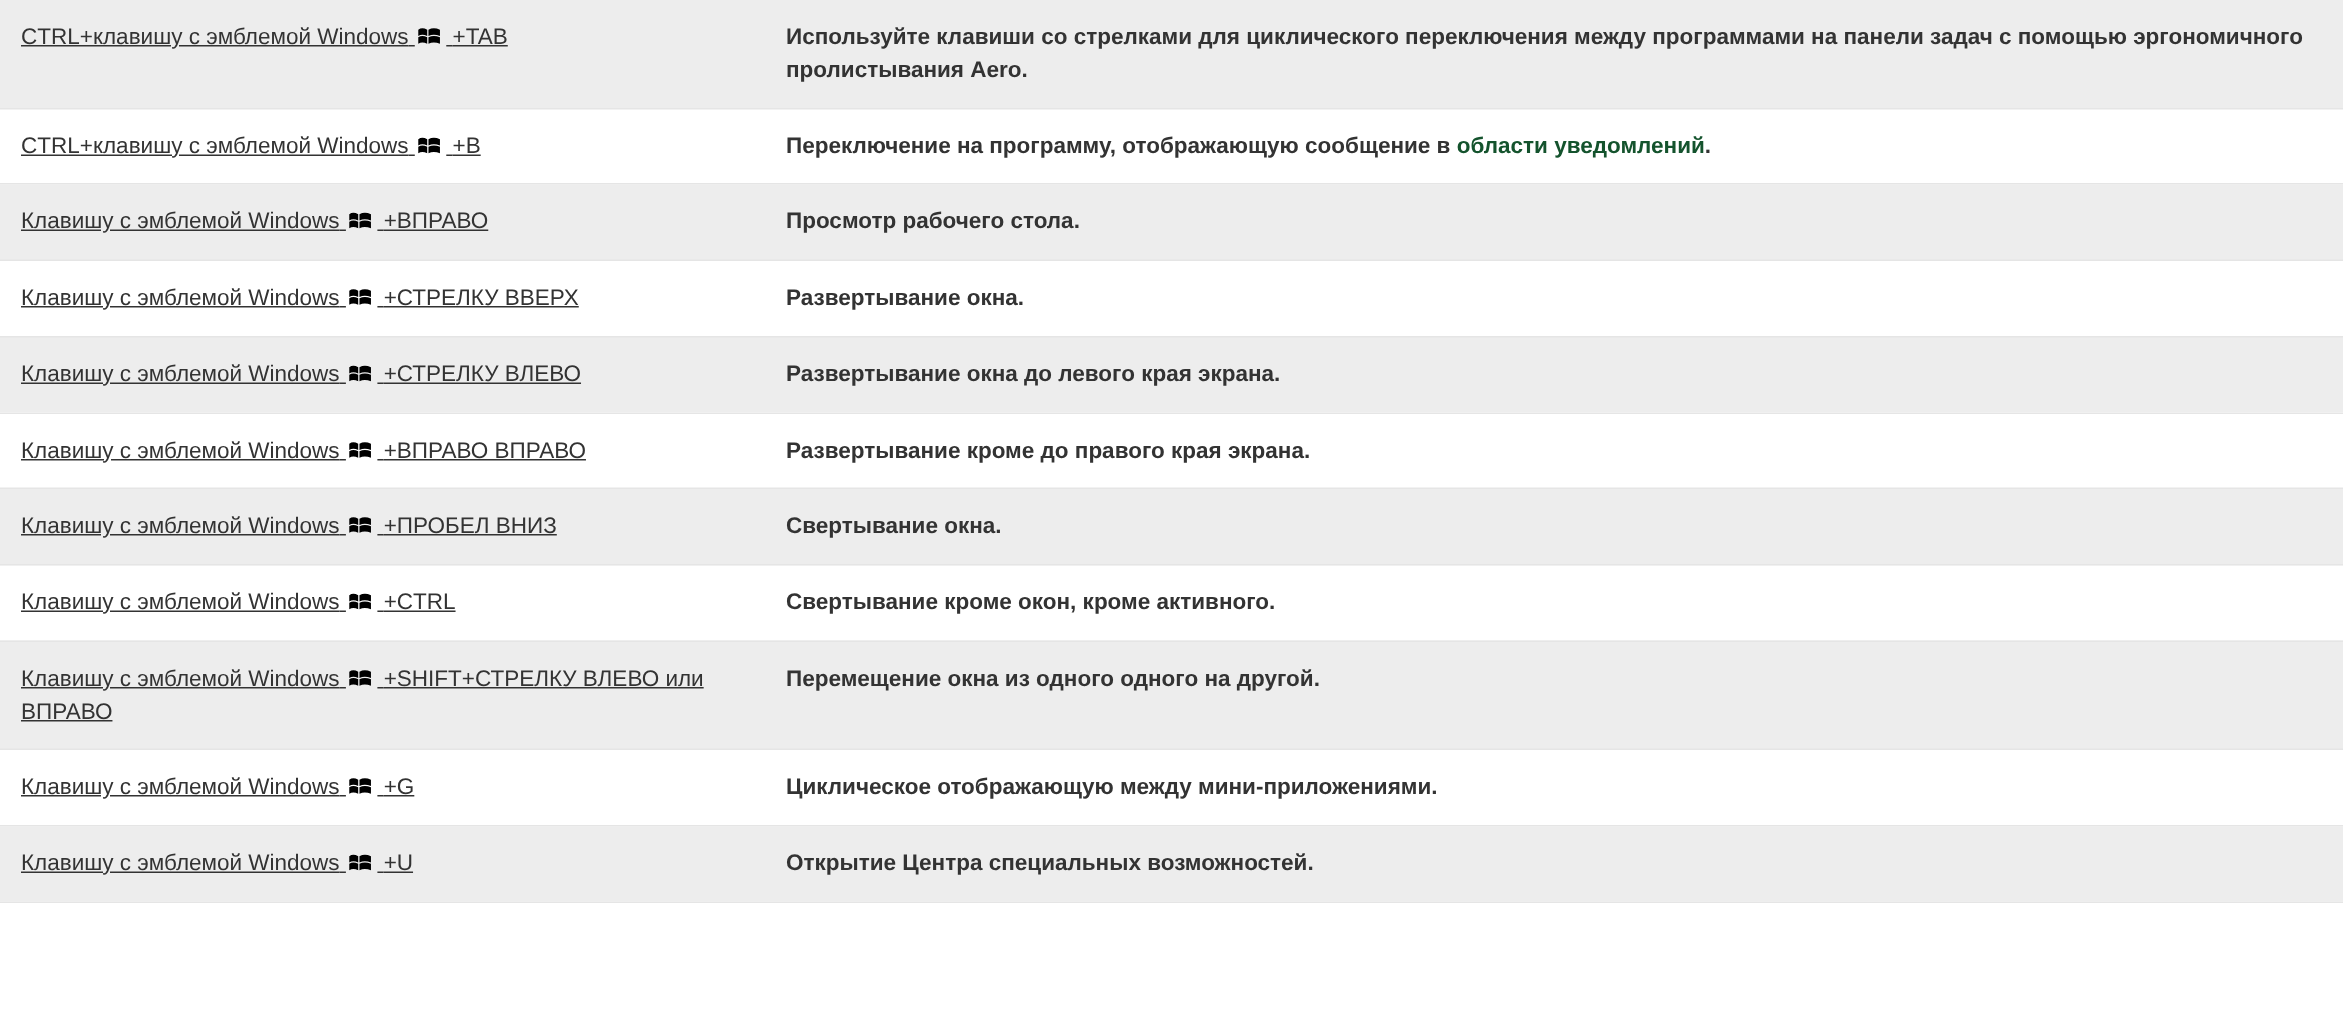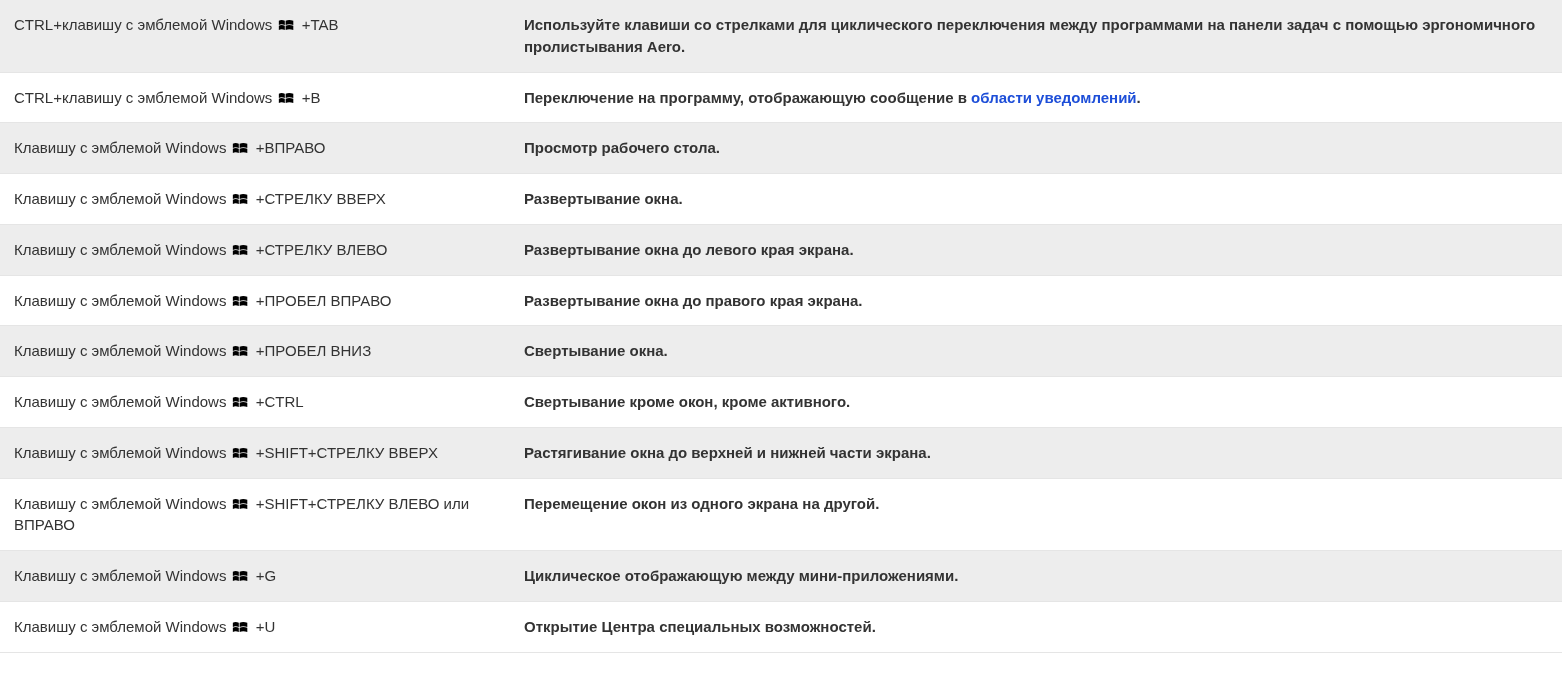--- a/index.html
+++ b/index.html
@@ -26,37 +26,38 @@
     }
     tr:nth-child(odd) td {
       background: #ededed;
     }
     tr:nth-child(even) td {
       background: #ffffff;
     }
     td.key-col {
       width: 510px;
       color: #333;
+      text-decoration: underline;
     }
     td.desc-col {
       color: #333;
       font-weight: bold;
     }
     .win-icon {
       display: inline-block;
       vertical-align: -2px;
       margin: 0 3px 0 1px;
     }
     .win-icon svg {
       width: 17px;
       height: 14px;
       display: block;
     }
     a.link {
-      color: #1d4ed8;
+      color: #14532d;
       text-decoration: none;
     }
   </style>
 </head>
 <body>
 
 <table>
   <tbody id="rows-body">
       <tr>
         <td class="key-col"><span>CTRL+клавишу с эмблемой Windows</span> <span class="win-icon"><svg viewBox="0 0 20 16" xmlns="http://www.w3.org/2000/svg">
@@ -102,22 +103,22 @@
               <path d="M9 9 Q13 7 18 9 L18 14 Q13 12 9 14 Z" fill="#000"></path>
             </svg></span> <span>+СТРЕЛКУ ВЛЕВО</span></td>
         <td class="desc-col"><span>Развертывание окна до левого края экрана.</span></td>
       </tr>
       <tr>
         <td class="key-col"><span>Клавишу с эмблемой Windows</span> <span class="win-icon"><svg viewBox="0 0 20 16" xmlns="http://www.w3.org/2000/svg">
               <path d="M1 3 Q4 1 8 3 L8 8 Q4 6 1 8 Z" fill="#000"></path>
               <path d="M9 3 Q13 1 18 3 L18 8 Q13 6 9 8 Z" fill="#000"></path>
               <path d="M1 9 Q4 7 8 9 L8 14 Q4 12 1 14 Z" fill="#000"></path>
               <path d="M9 9 Q13 7 18 9 L18 14 Q13 12 9 14 Z" fill="#000"></path>
-            </svg></span> <span>+ПРОБЕЛ ВПРАВО</span></td>
-        <td class="desc-col"><span>Развертывание окна до правого края экрана.</span></td>
+            </svg></span> <span>+ВПРАВО ВПРАВО</span></td>
+        <td class="desc-col"><span>Развертывание кроме до правого края экрана.</span></td>
       </tr>
       <tr>
         <td class="key-col"><span>Клавишу с эмблемой Windows</span> <span class="win-icon"><svg viewBox="0 0 20 16" xmlns="http://www.w3.org/2000/svg">
               <path d="M1 3 Q4 1 8 3 L8 8 Q4 6 1 8 Z" fill="#000"></path>
               <path d="M9 3 Q13 1 18 3 L18 8 Q13 6 9 8 Z" fill="#000"></path>
               <path d="M1 9 Q4 7 8 9 L8 14 Q4 12 1 14 Z" fill="#000"></path>
               <path d="M9 9 Q13 7 18 9 L18 14 Q13 12 9 14 Z" fill="#000"></path>
             </svg></span> <span>+ПРОБЕЛ ВНИЗ</span></td>
         <td class="desc-col"><span>Свертывание окна.</span></td>
       </tr>
@@ -129,31 +130,22 @@
               <path d="M9 9 Q13 7 18 9 L18 14 Q13 12 9 14 Z" fill="#000"></path>
             </svg></span> <span>+CTRL</span></td>
         <td class="desc-col"><span>Свертывание кроме окон, кроме активного.</span></td>
       </tr>
       <tr>
         <td class="key-col"><span>Клавишу с эмблемой Windows</span> <span class="win-icon"><svg viewBox="0 0 20 16" xmlns="http://www.w3.org/2000/svg">
               <path d="M1 3 Q4 1 8 3 L8 8 Q4 6 1 8 Z" fill="#000"></path>
               <path d="M9 3 Q13 1 18 3 L18 8 Q13 6 9 8 Z" fill="#000"></path>
               <path d="M1 9 Q4 7 8 9 L8 14 Q4 12 1 14 Z" fill="#000"></path>
               <path d="M9 9 Q13 7 18 9 L18 14 Q13 12 9 14 Z" fill="#000"></path>
-            </svg></span> <span>+SHIFT+СТРЕЛКУ ВВЕРХ</span></td>
-        <td class="desc-col"><span>Растягивание окна до верхней и нижней части экрана.</span></td>
-      </tr>
-      <tr>
-        <td class="key-col"><span>Клавишу с эмблемой Windows</span> <span class="win-icon"><svg viewBox="0 0 20 16" xmlns="http://www.w3.org/2000/svg">
-              <path d="M1 3 Q4 1 8 3 L8 8 Q4 6 1 8 Z" fill="#000"></path>
-              <path d="M9 3 Q13 1 18 3 L18 8 Q13 6 9 8 Z" fill="#000"></path>
-              <path d="M1 9 Q4 7 8 9 L8 14 Q4 12 1 14 Z" fill="#000"></path>
-              <path d="M9 9 Q13 7 18 9 L18 14 Q13 12 9 14 Z" fill="#000"></path>
             </svg></span> <span>+SHIFT+СТРЕЛКУ ВЛЕВО или ВПРАВО</span></td>
-        <td class="desc-col"><span>Перемещение окон из одного экрана на другой.</span></td>
+        <td class="desc-col"><span>Перемещение окна из одного одного на другой.</span></td>
       </tr>
       <tr>
         <td class="key-col"><span>Клавишу с эмблемой Windows</span> <span class="win-icon"><svg viewBox="0 0 20 16" xmlns="http://www.w3.org/2000/svg">
               <path d="M1 3 Q4 1 8 3 L8 8 Q4 6 1 8 Z" fill="#000"></path>
               <path d="M9 3 Q13 1 18 3 L18 8 Q13 6 9 8 Z" fill="#000"></path>
               <path d="M1 9 Q4 7 8 9 L8 14 Q4 12 1 14 Z" fill="#000"></path>
               <path d="M9 9 Q13 7 18 9 L18 14 Q13 12 9 14 Z" fill="#000"></path>
             </svg></span> <span>+G</span></td>
         <td class="desc-col"><span>Циклическое отображающую между мини-приложениями.</span></td>
       </tr>

